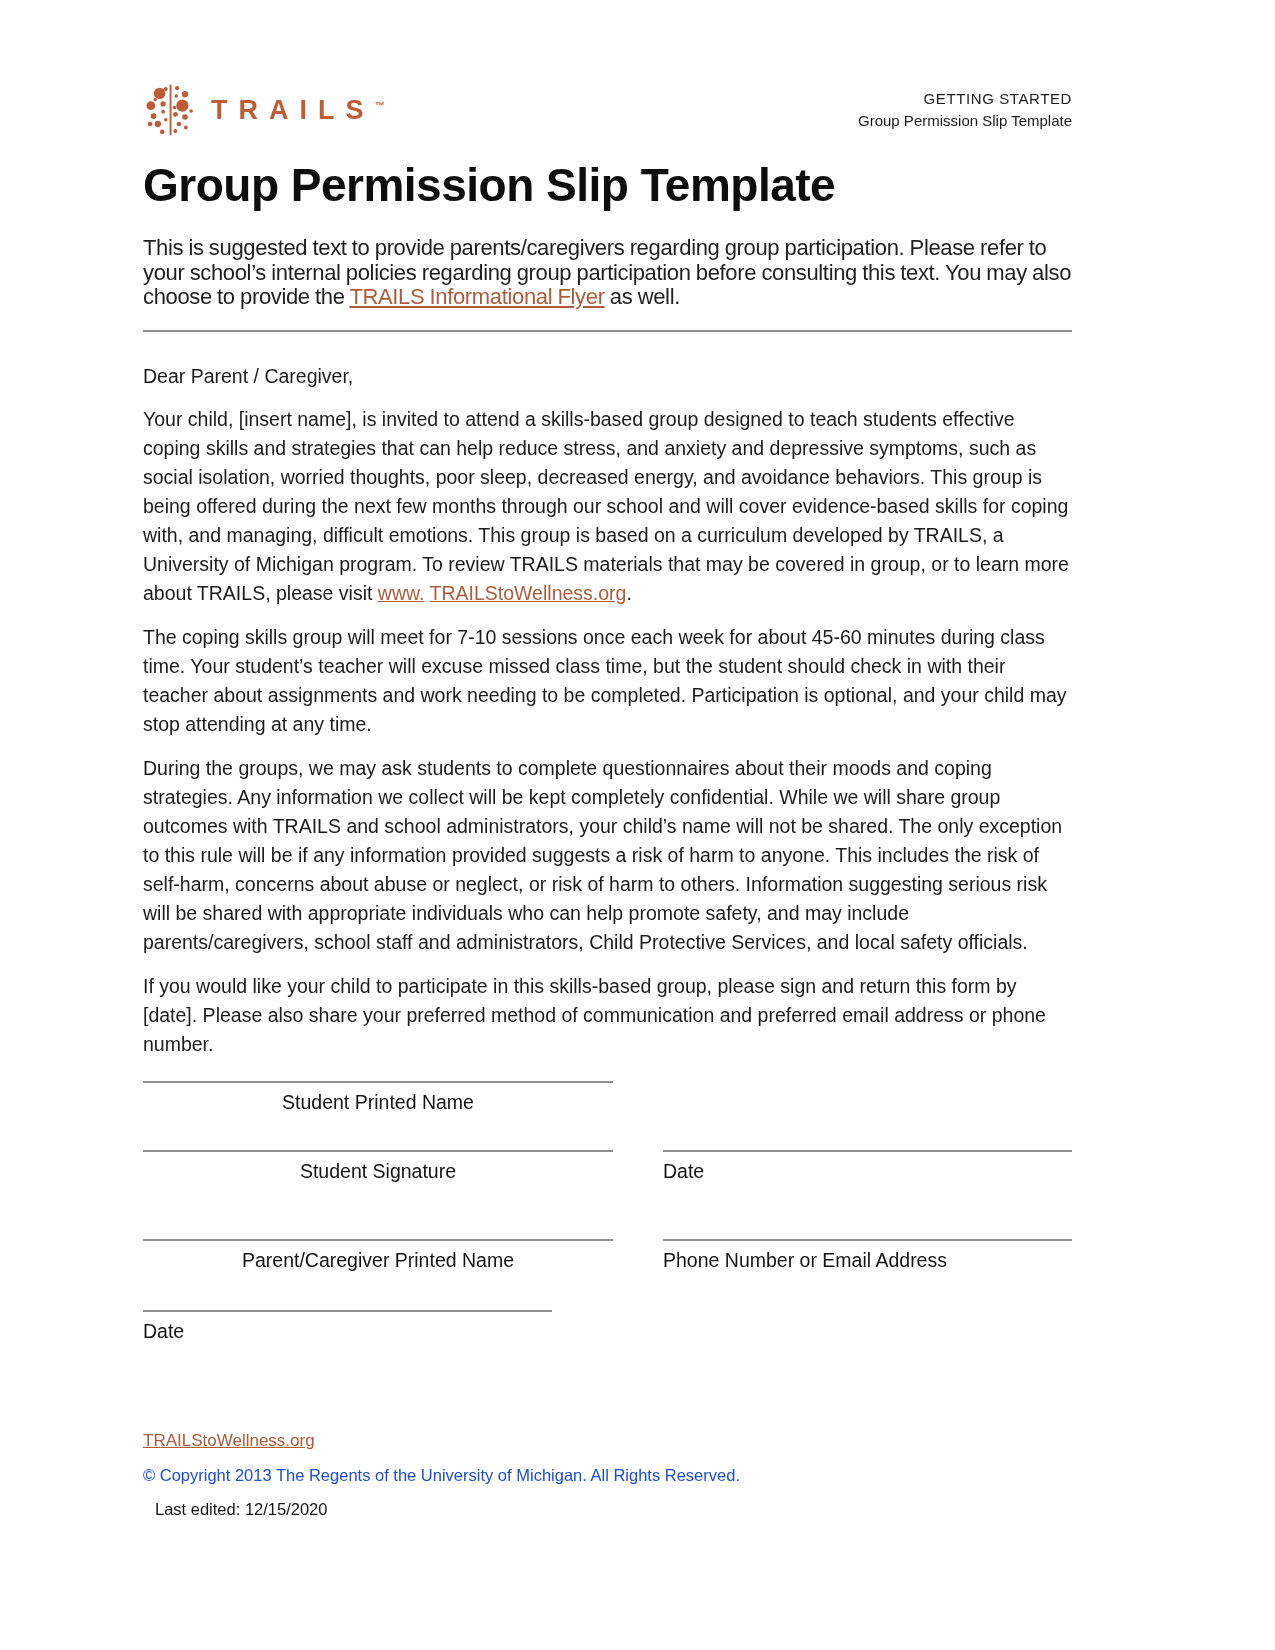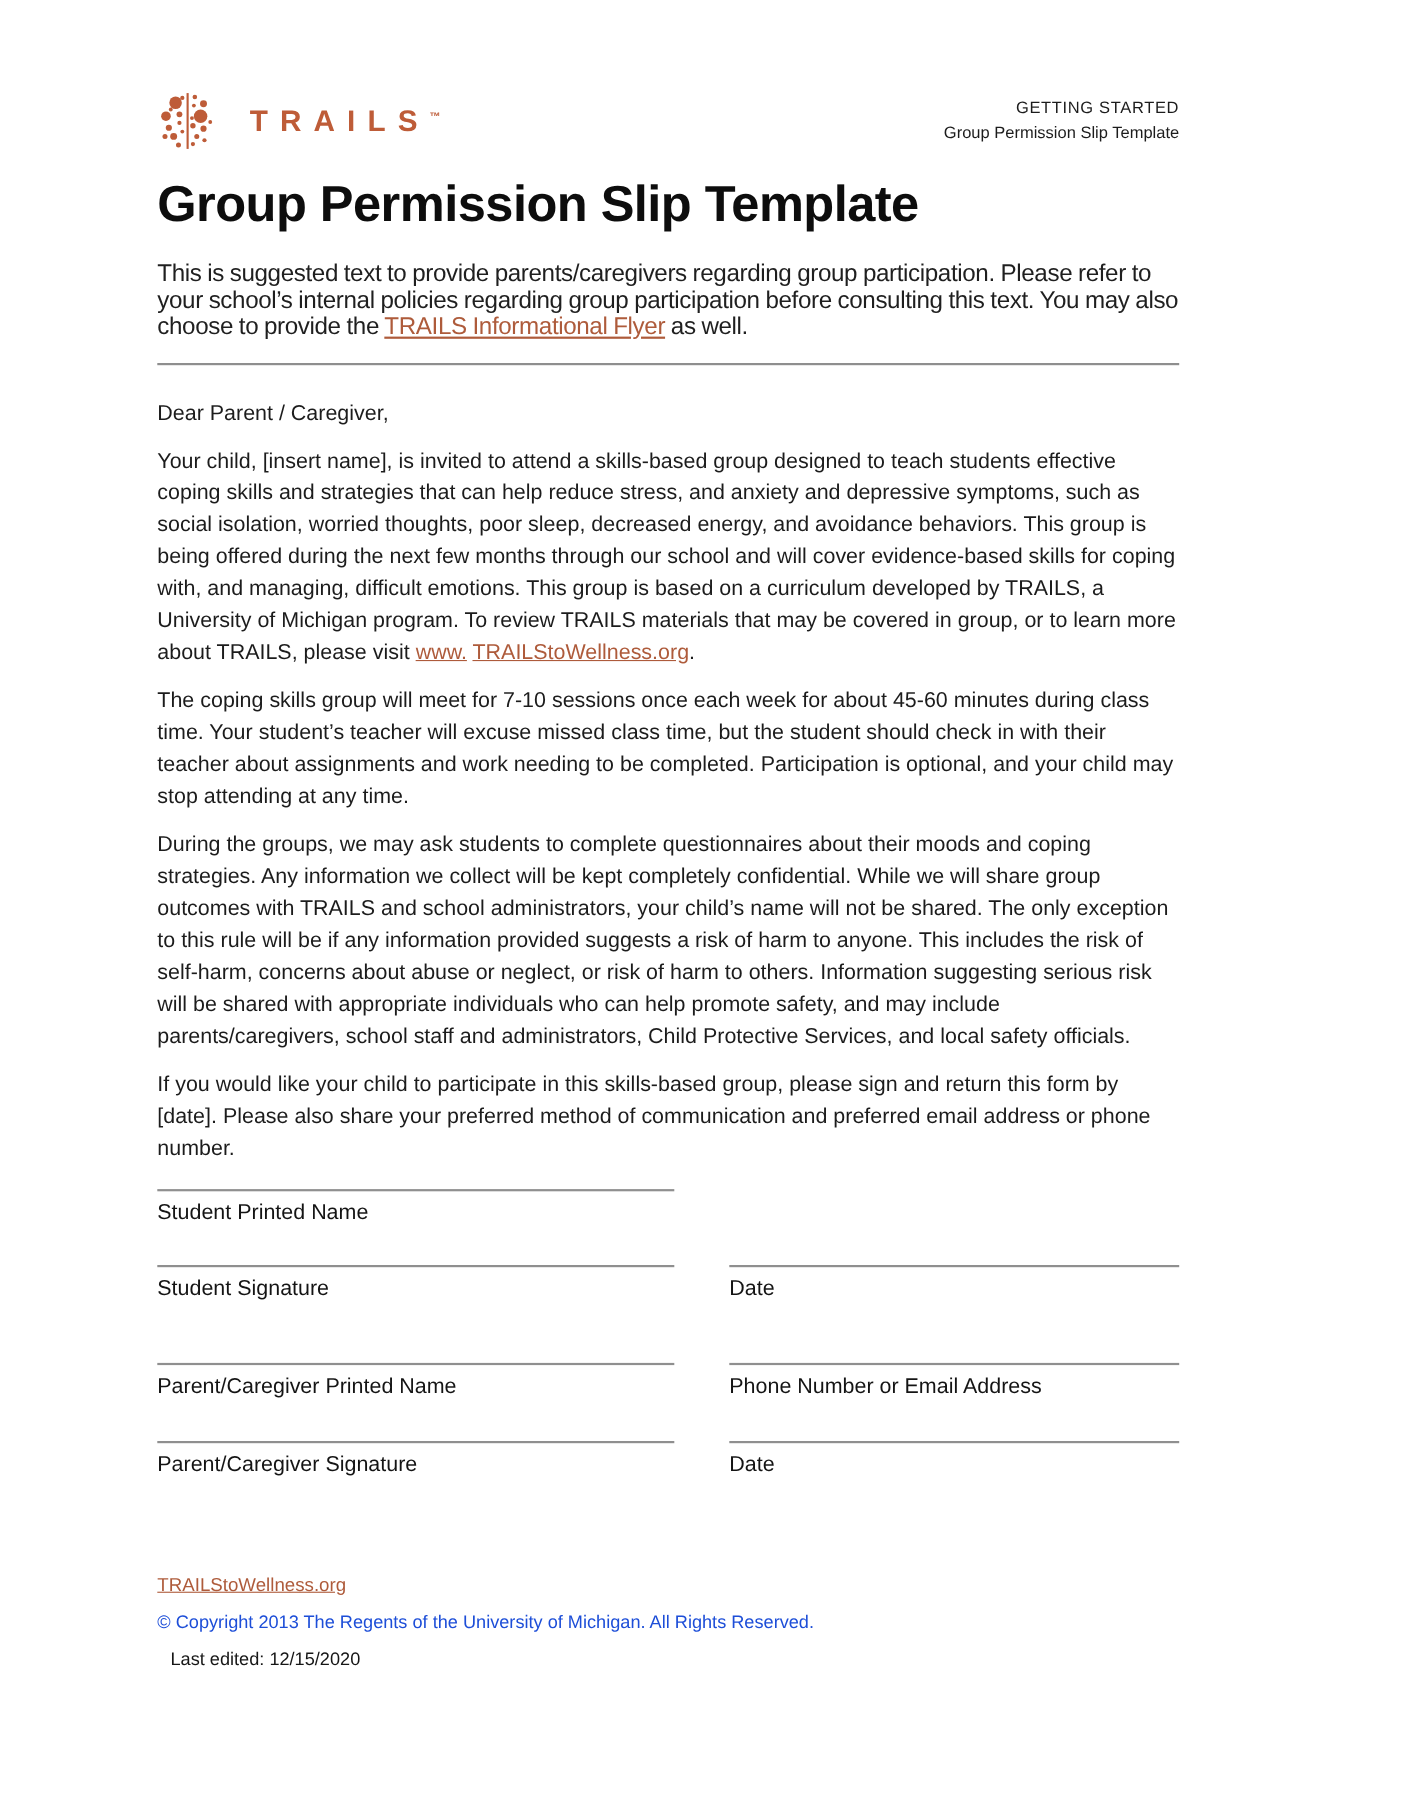--- a/index.html
+++ b/index.html
@@ -10,21 +10,21 @@
     background:#ffffff;
     box-sizing:border-box;
     padding:82px 203px 0 143px;
     font-family:"Liberation Sans", sans-serif;
     color:#1c1c1c;
     overflow:hidden;
   }
 
   
   .header { display:flex; justify-content:space-between; align-items:flex-start; }
-  .logo { display:flex; align-items:center; gap:28px; }
+  .logo { display:flex; align-items:center; gap:12px; }
   .logo svg { width:56px; height:56px; display:block; }
   .logo-text {
     font-size:27px; font-weight:700; letter-spacing:11px;
     color:#be5c38; white-space:nowrap;
   }
   .logo-tm { font-size:10px; vertical-align:super; letter-spacing:0; color:#be5c38; font-weight:700; }
   .header-meta { text-align:right; font-size:15px; line-height:22px; padding-top:6px; color:#1c1c1c; }
   .header-meta .caps { letter-spacing:0.6px; }
 
   
@@ -48,21 +48,21 @@
   
   .salutation { margin:30px 0 0 0; font-size:19.5px; line-height:28px; }
   .para { margin:15px 0 0 0; font-size:19.5px; line-height:29px; color:#1c1c1c; }
 
   
   .form { margin-top:22px; }
   .form-row { display:flex; gap:50px; }
   .form-row.mb-s { margin-bottom:36px; }
   .form-row.mb-l { margin-bottom:56px; }
   .form-row.mb-m { margin-bottom:38px; }
-  .col-l { width:470px; }
+  .col-l { width:470px;text-align:center; }
   .col-r { width:409px; }
   .sig-line { border-top:2px solid #8f8f8f; height:0; }
   .sig-label { margin-top:8px; font-size:19.5px; color:#141414; }
 
   
   .footer { margin-top:88px; }
   .footer-link { font-size:17px; }
   .footer-copy { margin:15px 0 0 0; font-size:16.5px; color:#1d4ed8; }
   .footer-edited { margin:15px 0 0 12px; font-size:16.5px; color:#161616; }
 </style>
@@ -149,24 +149,20 @@
         <div class="sig-line"></div>
         <div class="sig-label">Parent/Caregiver Printed Name</div>
       </div>
       <div class="col-r">
         <div class="sig-line"></div>
         <div class="sig-label">Phone Number or Email Address</div>
       </div>
     </div>
 
     <div class="form-row">
-      <div class="col-l">
-        <div class="sig-line"></div>
-        <div class="sig-label">Parent/Caregiver Signature</div>
-      </div>
       <div class="col-r">
         <div class="sig-line"></div>
         <div class="sig-label">Date</div>
       </div>
     </div>
 
   </div>
 
   <div class="footer">
     <div class="footer-link"><a class="doc-link">TRAILStoWellness.org</a></div>

